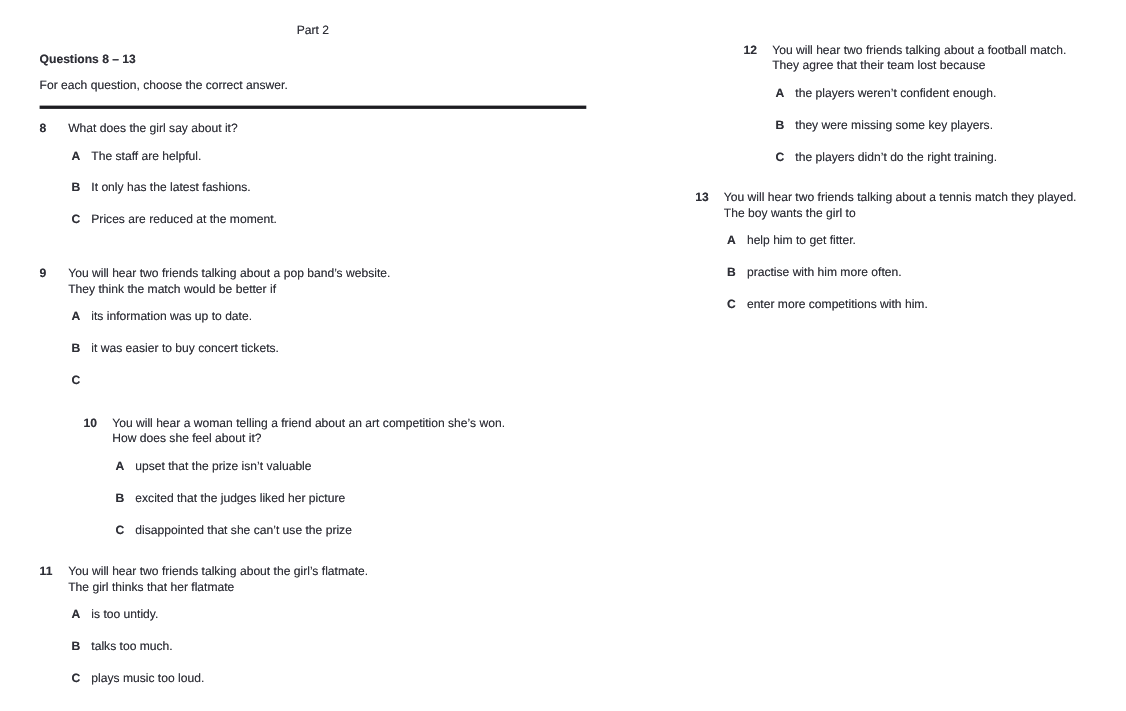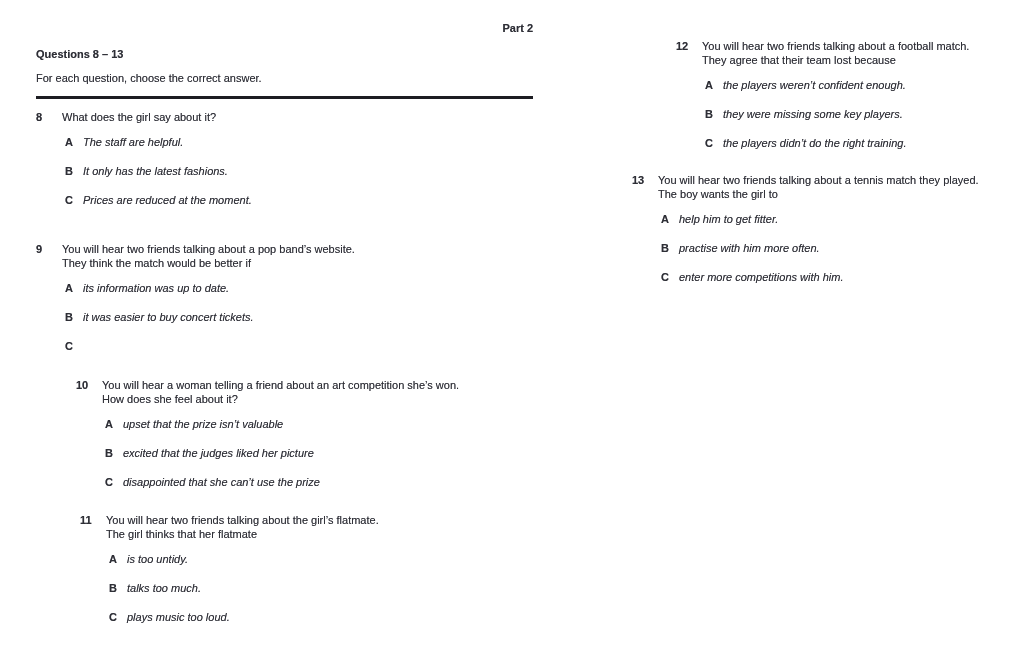--- a/index.html
+++ b/index.html
@@ -16,22 +16,22 @@
     color: #2e2f36;
     font-size: 11px;
     line-height: 14px;
     text-shadow: 0 0 0.5px rgba(45,46,60,0.55);
   }
   .part-title {
     position: absolute;
     left: 36px;
     top: 21px;
     width: 497px;
-    text-align: right;
-    font-weight: bold;
+    text-align: center;
+    font-weight: normal;
   }
   .section-title {
     position: absolute;
     left: 36px;
     top: 47px;
     font-weight: bold;
   }
   .instruction {
     position: absolute;
     left: 36px;
@@ -61,26 +61,26 @@
     display: flex;
     margin-top: 15px;
     padding-left: 3px;
   }
   .opt.first { margin-top: 11px; }
   .olet {
     font-weight: bold;
     width: 18px;
     flex: none;
   }
-  .otext { white-space: nowrap; font-style: italic; }
+  .otext { white-space: nowrap; }
 
   .q8  { left: 36px;  top: 110px; width: 500px; }
   .q9  { left: 36px;  top: 242px; width: 500px; }
   .q10 { left: 36px;  top: 378px; width: 500px; margin-left: 40px; }
-  .q11 { left: 36px;  top: 513px; width: 500px; margin-left: 44px; }
+  .q11 { left: 36px;  top: 513px; width: 500px; }
   .q12 { left: 656px; top: 39px;  width: 380px; margin-left: 20px; }
   .q13 { left: 632px; top: 173px; width: 380px; }
 </style>
 </head>
 <body>
 
 <div class="page">
 
   <div class="part-title">Part 2</div>
   <div class="section-title">Questions 8 – 13</div>

